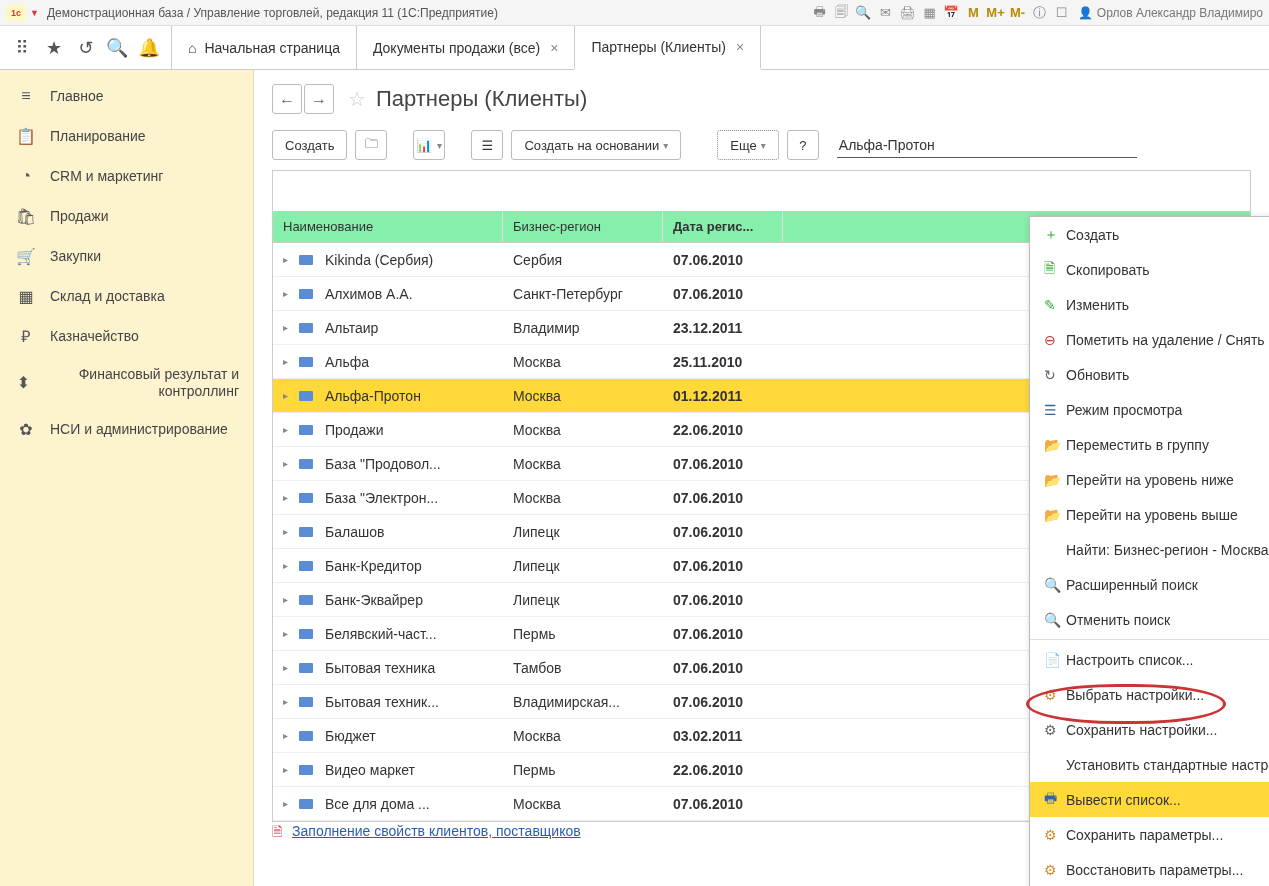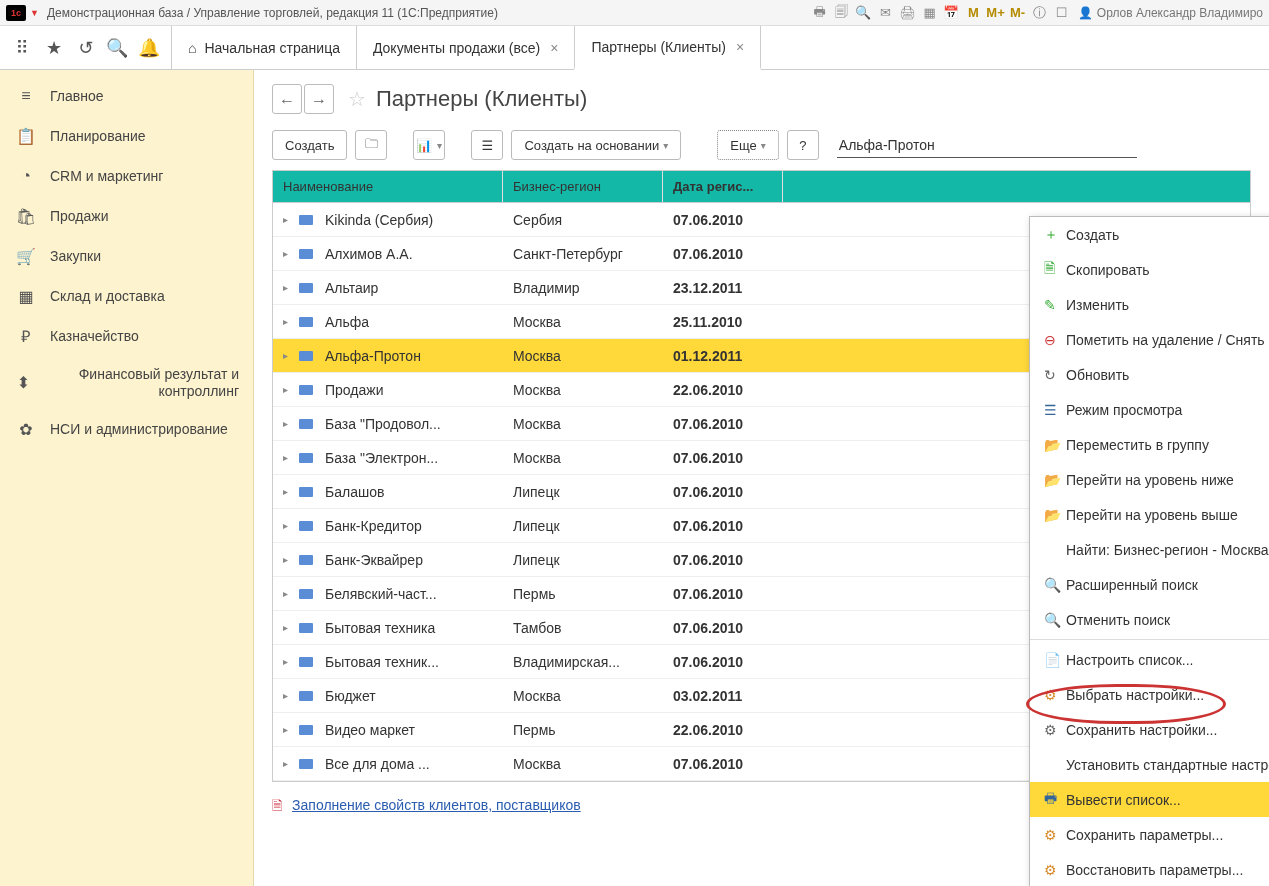--- a/index.html
+++ b/index.html
@@ -1,20 +1,20 @@
 <!DOCTYPE html>
 <html><head>
 <meta charset="utf-8">
 <style>
 * { box-sizing: border-box; margin: 0; padding: 0; font-family: Arial, sans-serif; }
 body { background: #fff; font-size: 13px; color: #333; width: 1269px; height: 886px; overflow: hidden; }
 
 
 .titlebar { display: flex; align-items: center; background: #f5f5f5; border-bottom: 1px solid #ddd; height: 26px; padding: 0 6px; font-size: 12px; color: #555; }
-.titlebar .logo { width: 20px; height: 16px; background: #000000; border-radius: 2px; margin-right: 4px; display: inline-flex; align-items: center; justify-content: center; font-size: 9px; font-weight: bold; color: #d33; }
+.titlebar .logo { width: 20px; height: 16px; background: #fef9c3; border-radius: 2px; margin-right: 4px; display: inline-flex; align-items: center; justify-content: center; font-size: 9px; font-weight: bold; color: #d33; }
 .titlebar .down-caret { color: #d33; font-size: 9px; margin-right: 8px; }
 .titlebar .title-text { flex: 0 0 auto; }
 .titlebar .spacer { flex: 1; }
 .titlebar .tb-icon { width: 22px; height: 20px; display: inline-flex; align-items: center; justify-content: center; color: #888; font-size: 13px; }
 .titlebar .tb-m { font-weight: bold; color: #b58b00; font-size: 13px; }
 .titlebar .user { margin-left: 6px; color: #777; }
 
 
 .apptool { display: flex; align-items: center; height: 44px; border-bottom: 1px solid #ccc; }
 .apptool .sys-icons { display: flex; align-items: center; gap: 12px; padding: 0 12px; }
@@ -45,33 +45,33 @@
 
 .toolbar { display: flex; align-items: center; gap: 8px; margin-bottom: 10px; }
 .btn { height: 30px; border: 1px solid #bbb; border-radius: 3px; background: #fff; padding: 0 12px; display: inline-flex; align-items: center; cursor: pointer; font-size: 13px; }
 .btn.icon-only { padding: 0; width: 32px; justify-content: center; }
 .btn .chev { margin-left: 4px; color: #888; font-size: 10px; }
 .more-btn { border: 1px dotted #888; }
 .search-field { margin-left: 10px; border-bottom: 1px solid #555; padding: 4px 2px; min-width: 300px; font-size: 14px; }
 
 
 .table { border: 1px solid #ccc; }
-.table-head { display: flex; background: #14b8a6; border-bottom: 1px solid #ccc; }
+.table-head { display: flex; background: #86efac; border-bottom: 1px solid #ccc; margin-top: 40px; }
 .th { padding: 8px 10px; border-right: 1px solid #ddd; font-size: 13px; color: #333; }
 .col-name { width: 230px; }
 .col-region { width: 160px; }
 .col-date { width: 120px; font-weight: bold; }
 .table-body .row { display: flex; border-bottom: 1px solid #eee; align-items: center; height: 34px; cursor: pointer; }
 .table-body .row.selected { background: #ffd83a; }
 .td { padding: 0 10px; font-size: 14px; }
 .td.col-name { display: flex; align-items: center; }
 .expand-caret { color: #888; font-size: 10px; width: 10px; margin-right: 6px; }
 .row-icon { width: 14px; height: 10px; background: #5a8dd6; border-radius: 1px; margin-right: 12px; display: inline-block; }
 
-.link-row { margin-top: 14px; }
+.link-row { }
 .link-row .link-ic { color: #c23; margin-right: 6px; }
 .link-row a.link { color: #2a5db0; text-decoration: underline; font-size: 14px; }
 
 
 .ctx-menu { position: absolute; top: 146px; left: 775px; width: 440px; background: #fff; border: 1px solid #bbb; box-shadow: 2px 2px 8px rgba(0,0,0,0.2); }
 .ctx-item { display: flex; align-items: center; height: 35px; padding: 0 14px; cursor: pointer; }
 .ctx-item.highlight { background: #ffd83a; }
 .ctx-item .mi-ic { width: 22px; color: #666; font-size: 14px; }
 .ctx-item .mi-ic.green { color: #3a3; }
 .ctx-item .mi-ic.red { color: #c33; }

